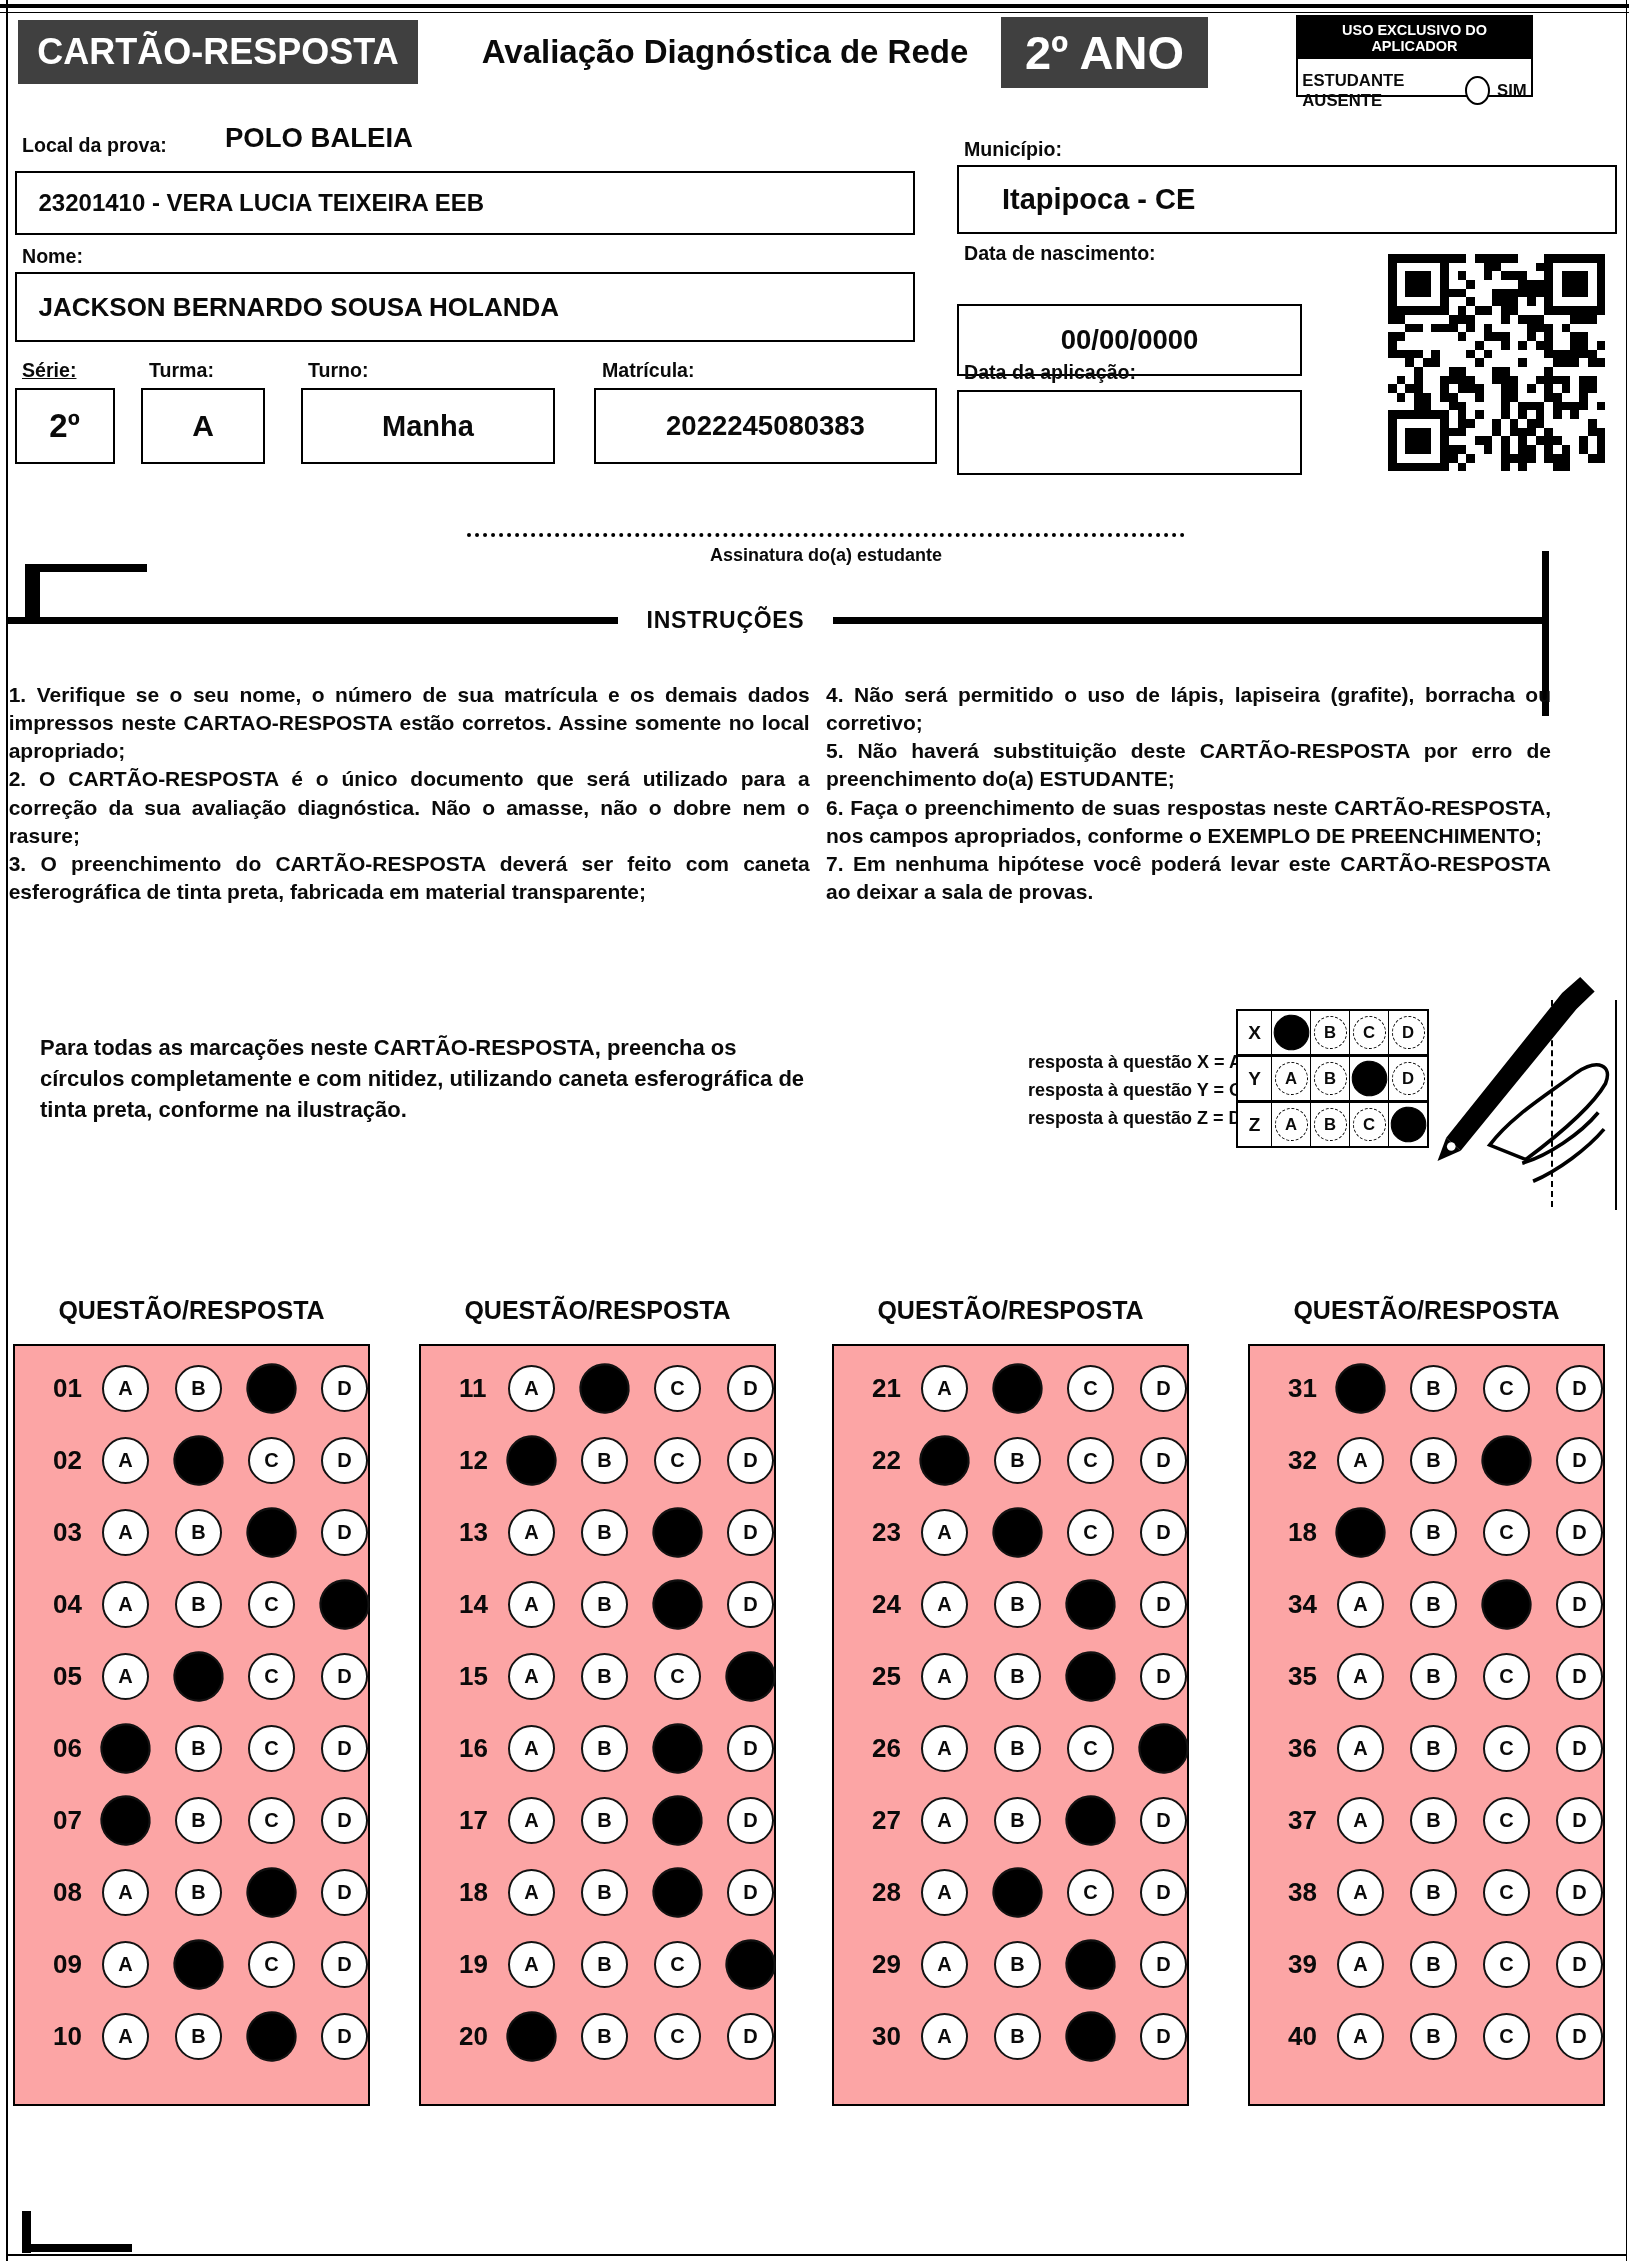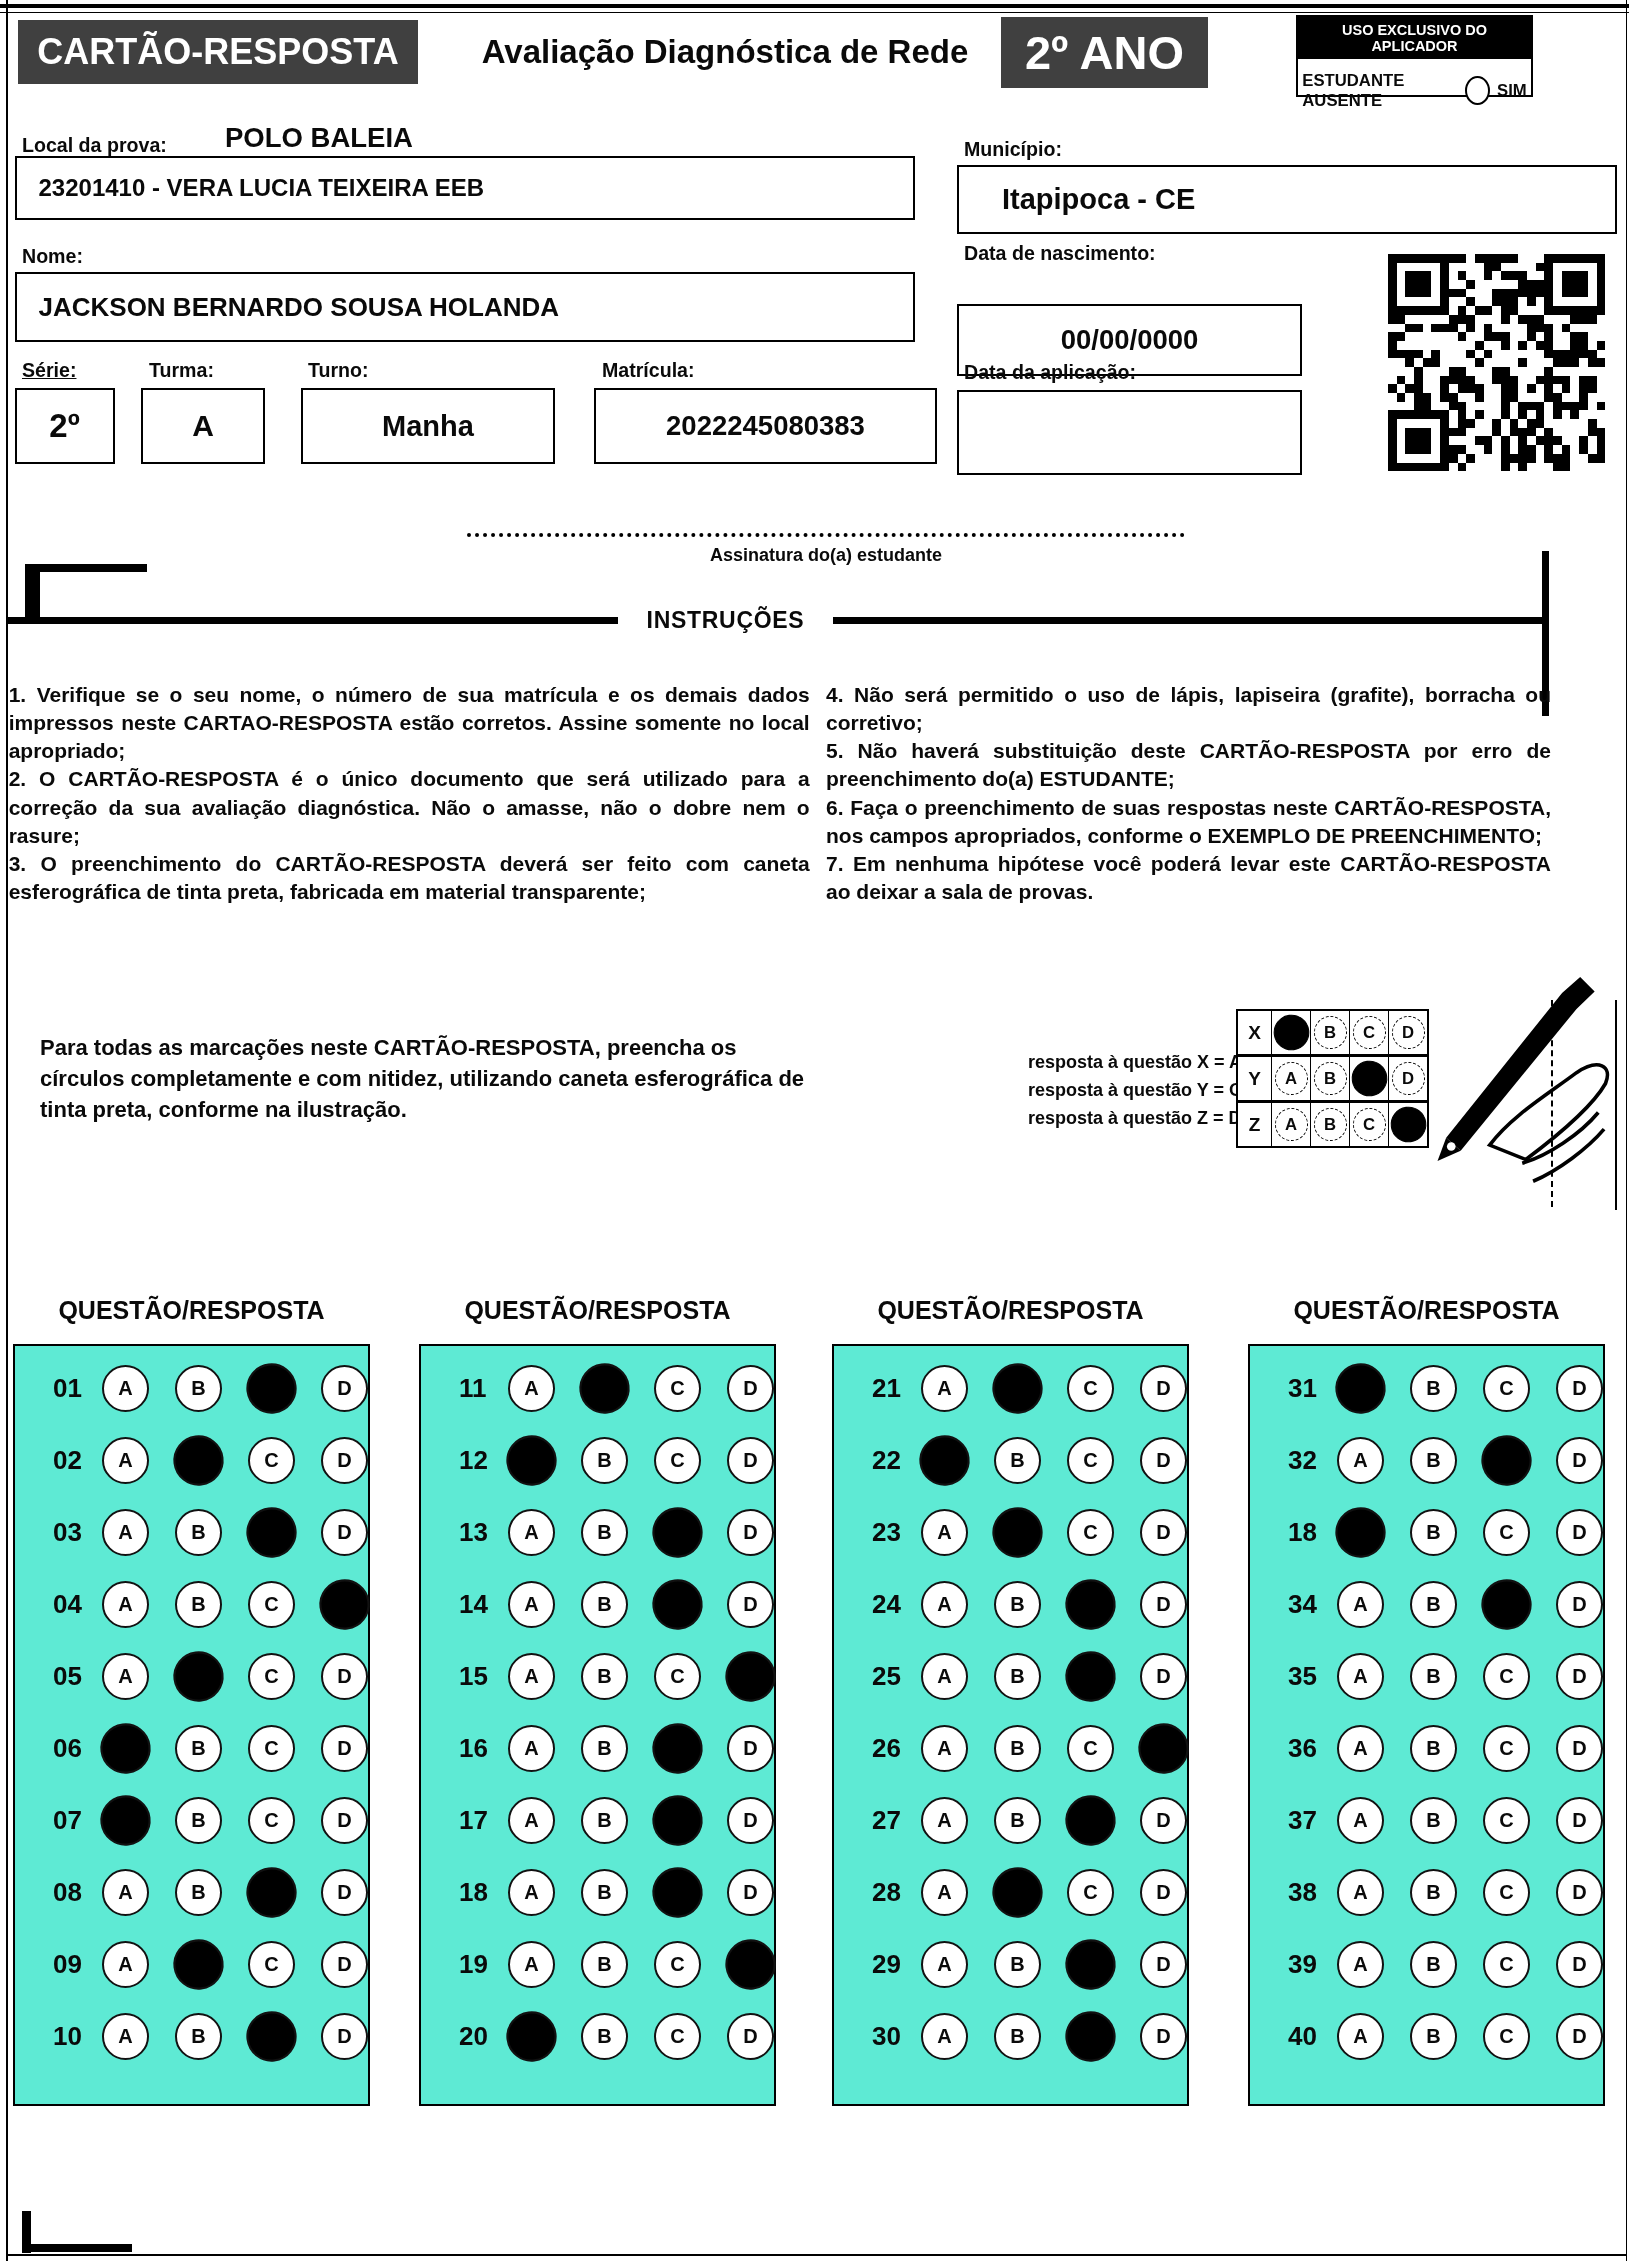--- a/index.html
+++ b/index.html
@@ -27,21 +27,21 @@
   .ex-row{display:flex;border-bottom:3.6px solid #000;}
   .ex-row:last-child{border-bottom:none;}
   .ex-cell{width:38px;height:43px;display:flex;align-items:center;justify-content:center;border-right:1.4px solid #000;}
   .ex-cell:last-child{border-right:none;}
   .ex-qlabel{width:33px;font-weight:bold;font-size:19px;}
   .ex-bubble{width:31px;height:31px;border:1.4px dashed #000;border-radius:50%;display:flex;align-items:center;justify-content:center;font-weight:bold;font-size:16.7px;background:#fff;}
   .ex-bubble.marked{background:#000;border:1.4px solid #000;transform:scale(1.08) rotate(-8deg);}
   .ex-bubble.marked span{visibility:hidden;}
   .qcol{position:absolute;width:357px;}
   .qcol-header{text-align:center;font-weight:bold;font-size:25px;height:33px;}
-  .qcol-box{border:2.2px solid #000;margin-top:14.5px;height:762px;padding-top:7.2px;box-sizing:border-box;background:#5eead4;}
+  .qcol-box{border:2.2px solid #000;margin-top:14.5px;height:762px;padding-top:7.2px;box-sizing:border-box;background:#fca5a5;}
   .qrow{display:flex;align-items:center;height:72px;padding-left:38px;}
   .qnum{width:42px;font-weight:bold;font-size:26px;}
   .bubbles{display:flex;gap:26px;margin-left:19px;}
   .bubble{width:43px;height:43px;border:2.2px solid #111;border-radius:50%;display:flex;align-items:center;justify-content:center;background:#fff;}
   .bubble span{font-weight:bold;font-size:20px;}
   .bubble.marked{background:#000;transform:scale(1.07) rotate(-7deg);}
   .bubble.marked span{visibility:hidden;}
   .qr{position:absolute;display:grid;background:#fff;}
   .qr div{width:8.7px;height:8.7px;}
   .qr .b{background:#000;}
@@ -65,21 +65,21 @@
     <div class="uso-title">USO EXCLUSIVO DO APLICADOR</div>
     <div class="uso-row">
       <span class="lbl">ESTUDANTE AUSENTE</span>
       <span class="circ"></span>
       <span class="lbl">SIM</span>
     </div>
   </div>
 
   <div class="fieldlabel" style="left:22px;top:134px;">Local da prova:</div>
   <div class="abs" style="left:225px;top:122px;font-weight:bold;font-size:27.5px;">POLO BALEIA</div>
-  <div class="fieldbox" style="left:14.5px;top:156px;width:900px;height:64px;font-size:24px;padding-left:22px;box-sizing:border-box;">23201410 - VERA LUCIA TEIXEIRA EEB</div>
+  <div class="fieldbox" style="left:14.5px;top:171px;width:900px;height:64px;font-size:24px;padding-left:22px;box-sizing:border-box;">23201410 - VERA LUCIA TEIXEIRA EEB</div>
 
   <div class="fieldlabel" style="left:964px;top:138px;">Município:</div>
   <div class="fieldbox" style="left:957px;top:165px;width:660px;height:69px;font-size:29px;padding-left:43px;box-sizing:border-box;">Itapipoca - CE</div>
 
   <div class="fieldlabel" style="left:22px;top:245px;">Nome:</div>
   <div class="fieldbox" style="left:14.5px;top:272px;width:900px;height:70px;font-size:26px;padding-left:22px;box-sizing:border-box;">JACKSON BERNARDO SOUSA HOLANDA</div>
 
   <div class="fieldlabel" style="left:964px;top:242px;">Data de nascimento:</div>
   <div class="fieldbox center" style="left:957px;top:284px;width:341px;height:68px;font-size:27.5px;margin-top:20px;">00/00/0000</div>
 

